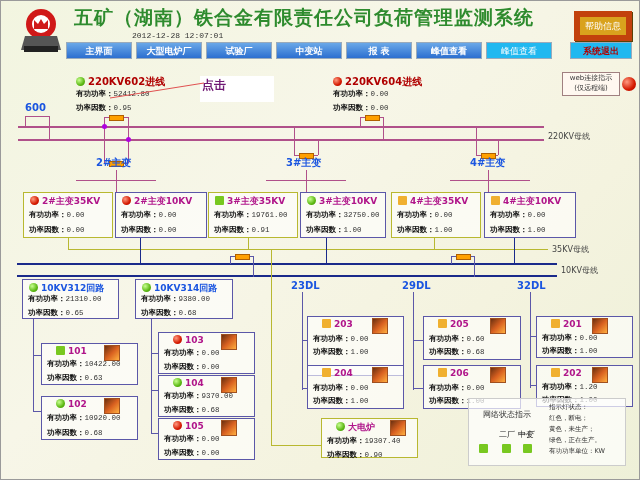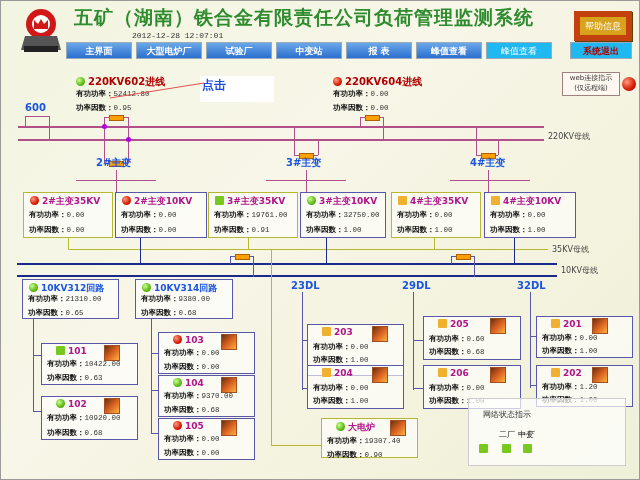--- a/index.html
+++ b/index.html
@@ -31,21 +31,21 @@
   .row b{color:#111;}
   .row span.v{font-family:"Liberation Mono","DejaVu Sans Mono",monospace;color:#333;}
   .ball{display:inline-block;width:9px;height:9px;border-radius:50%;vertical-align:-1px;margin-right:3px;}
   .ball.red{background:radial-gradient(circle at 35% 35%,#ff9a80,#d41a00 60%,#a00);}
   .ball.green{background:radial-gradient(circle at 35% 35%,#c8ff90,#5cb814 60%,#3a8a00);}
   .sq{display:inline-block;width:9px;height:9px;vertical-align:-1px;margin-right:3px;border-radius:1px;}
   .sq.orange{background:#f0b030;}
   .sq.green{background:#78c820;}
   .fire{position:absolute;width:14px;height:14px;background:linear-gradient(135deg,#6a3010,#d86020 50%,#ffb040);border:1px solid #a05020;}
   .clickbox{left:200px;top:76px;width:74px;height:26px;background:#fff;}
-  .clicktxt{left:202px;top:77px;font-size:12px;color:#1d4ed8;font-weight:bold;}
+  .clicktxt{left:202px;top:77px;font-size:12px;color:#701a75;font-weight:bold;}
   .webbox{left:562px;top:72px;width:56px;height:22px;border:1px solid #a08080;background:#fff8f0;font-size:7px;text-align:center;line-height:10px;color:#333;}
   .legend{left:468px;top:398px;width:156px;height:66px;border:1px solid #ccc;background:rgba(255,255,255,0.7);}
 </style>
 </head>
 <body>
 
 <div class="frame"></div>
 
 <div class="abs logo">
   <svg width="40" height="48" viewBox="0 0 40 48">
@@ -246,21 +246,21 @@
   <div class="row" style="top:15px;"><b>有功功率：</b><span class="v">9370.00</span></div>
   <div class="row" style="top:29px;"><b>功率因数：</b><span class="v">0.68</span></div>
 </div>
 <div class="box" style="left:158px;top:418px;width:97px;height:42px;">
   <div class="hd" style="left:14px;"><span class="ball red"></span><span>105</span></div>
   <div class="fire" style="left:62px;top:1px;"></div>
   <div class="row" style="top:15px;"><b>有功功率：</b><span class="v">0.00</span></div>
   <div class="row" style="top:29px;"><b>功率因数：</b><span class="v">0.00</span></div>
 </div>
 
-<div class="box" style="left:307px;top:324px;width:97px;height:52px;">
+<div class="box" style="left:307px;top:316px;width:97px;height:60px;">
   <div class="hd" style="left:14px;"><span class="sq orange"></span><span>203</span></div>
   <div class="fire" style="left:64px;top:1px;"></div>
   <div class="row" style="top:17px;"><b>有功功率：</b><span class="v">0.00</span></div>
   <div class="row" style="top:30px;"><b>功率因数：</b><span class="v">1.00</span></div>
 </div>
 <div class="box" style="left:307px;top:365px;width:97px;height:44px;">
   <div class="hd" style="left:14px;"><span class="sq orange"></span><span>204</span></div>
   <div class="fire" style="left:64px;top:1px;"></div>
   <div class="row" style="top:17px;"><b>有功功率：</b><span class="v">0.00</span></div>
   <div class="row" style="top:30px;"><b>功率因数：</b><span class="v">1.00</span></div>
@@ -297,13 +297,20 @@
 </div>
 
 <div class="abs legend">
   <div class="abs" style="left:14px;top:10px;font-size:8px;color:#333;">网络状态指示</div>
   <div class="abs" style="left:6px;top:30px;font-size:8px;margin-left:44px;">一厂</div>
   <div class="abs" style="left:30px;top:30px;font-size:8px;">二厂</div>
   <div class="abs" style="left:49px;top:30px;font-size:8px;">中变</div>
   <div class="abs sq green" style="left:10px;top:45px;width:9px;height:9px;"></div>
   <div class="abs sq green" style="left:33px;top:45px;width:9px;height:9px;"></div>
   <div class="abs sq green" style="left:54px;top:45px;width:9px;height:9px;"></div>
+  <div class="abs" style="left:80px;top:3px;font-size:6.5px;line-height:11px;color:#333;white-space:nowrap;">
+    <div>指示灯状态：</div>
+    <div>红色，断电；</div>
+    <div>黄色，未生产；</div>
+    <div>绿色，正在生产。</div>
+    <div>有功功率单位：KW</div>
+  </div>
 </div>
 
 </body></html>

